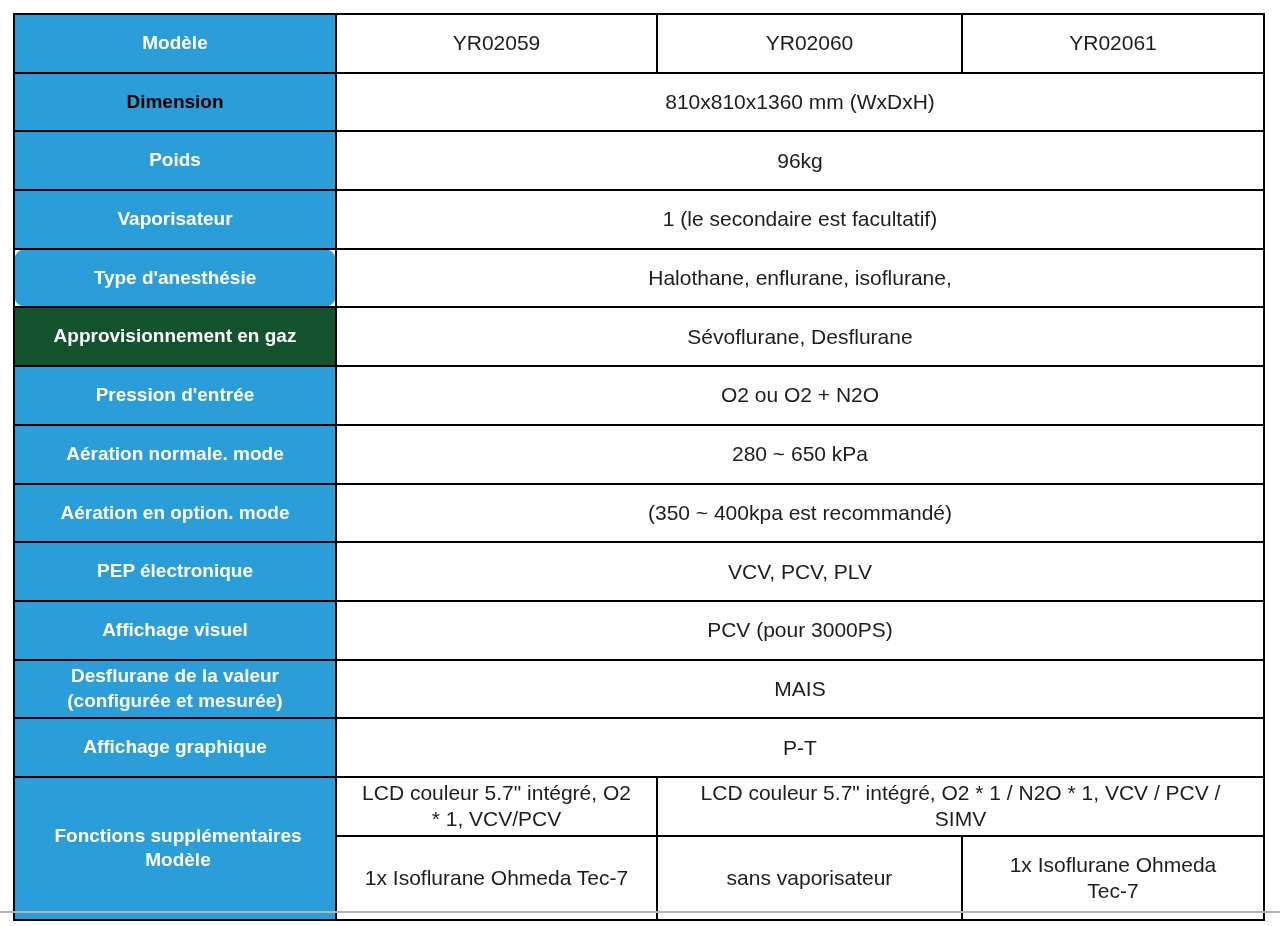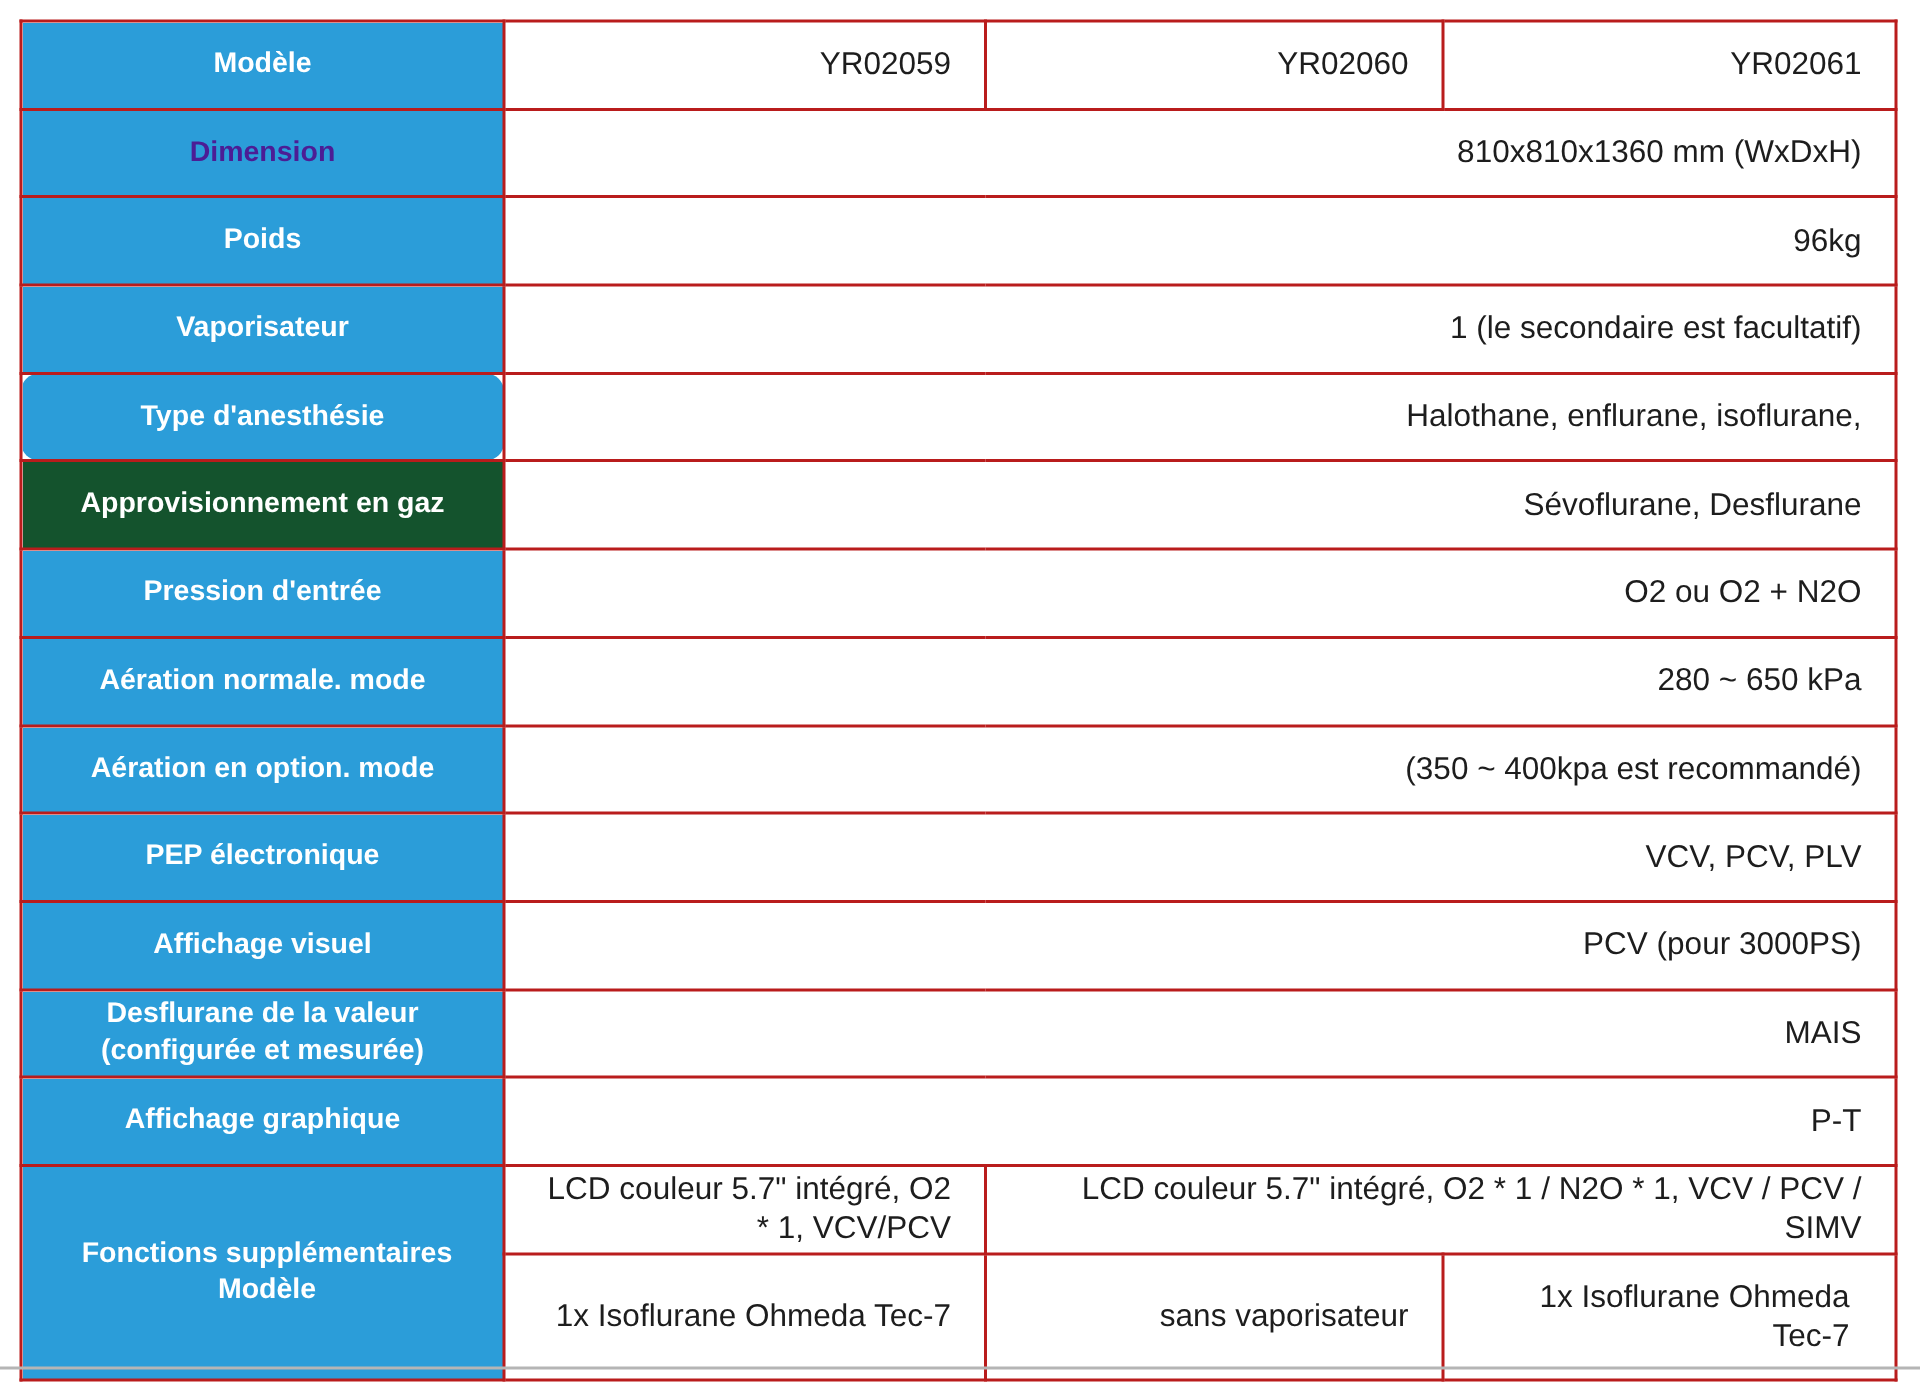--- a/index.html
+++ b/index.html
@@ -19,21 +19,21 @@
   }
   table.spec-table {
     position: absolute;
     left: 13px;
     top: 13px;
     width: 1250px;
     border-collapse: collapse;
     table-layout: fixed;
   }
   .spec-table td, .spec-table th {
-    border: 2px solid #b91c1c;
+    border: 2px solid #000000;
     text-align: center;
     vertical-align: middle;
     overflow: hidden;
   }
   tr.std  { height: 58.7px; }
   tr.sub1 { height: 58.7px; }
   tr.sub2 { height: 84px; }
   th.lbl {
     background: #2b9dd9; 
     color: #ffffff;
@@ -43,21 +43,20 @@
     padding: 0 10px;
     white-space: pre-line;
   }
   td.val {
     color: #1d1d1d;
     font-size: 21px;
     font-weight: normal;
     line-height: 1.24;
     padding: 0 22px;
     background: #ffffff;
-    text-align: right;
   }
   td.val.narrow { padding: 0 30px; }
   .bottom-rule {
     position: absolute;
     left: 0;
     top: 911px;
     width: 1280px;
     height: 2px;
     background: #b5b5b5; 
   }
@@ -76,21 +75,21 @@
     </colgroup>
     <tbody>
       <tr class="std">
         <th class="lbl" style="background: rgb(43, 157, 217); color: rgb(255, 255, 255);">Modèle</th>
         <td class="val">YR02059</td>
         <td class="val">YR02060</td>
         <td class="val">YR02061</td>
       </tr>
 
       <tr class="std">
-        <th class="lbl" style="background: rgb(43, 157, 217); color: #4c1d95;">Dimension</th>
+        <th class="lbl" style="background: rgb(43, 157, 217); color: #000000;">Dimension</th>
         <td class="val" colspan="3">810x810x1360 mm (WxDxH)</td>
       </tr>
       <tr class="std">
         <th class="lbl" style="background: rgb(43, 157, 217); color: rgb(255, 255, 255);">Poids</th>
         <td class="val" colspan="3">96kg</td>
       </tr>
       <tr class="std">
         <th class="lbl" style="background: rgb(43, 157, 217); color: rgb(255, 255, 255);">Vaporisateur</th>
         <td class="val" colspan="3">1 (le secondaire est facultatif)</td>
       </tr>

